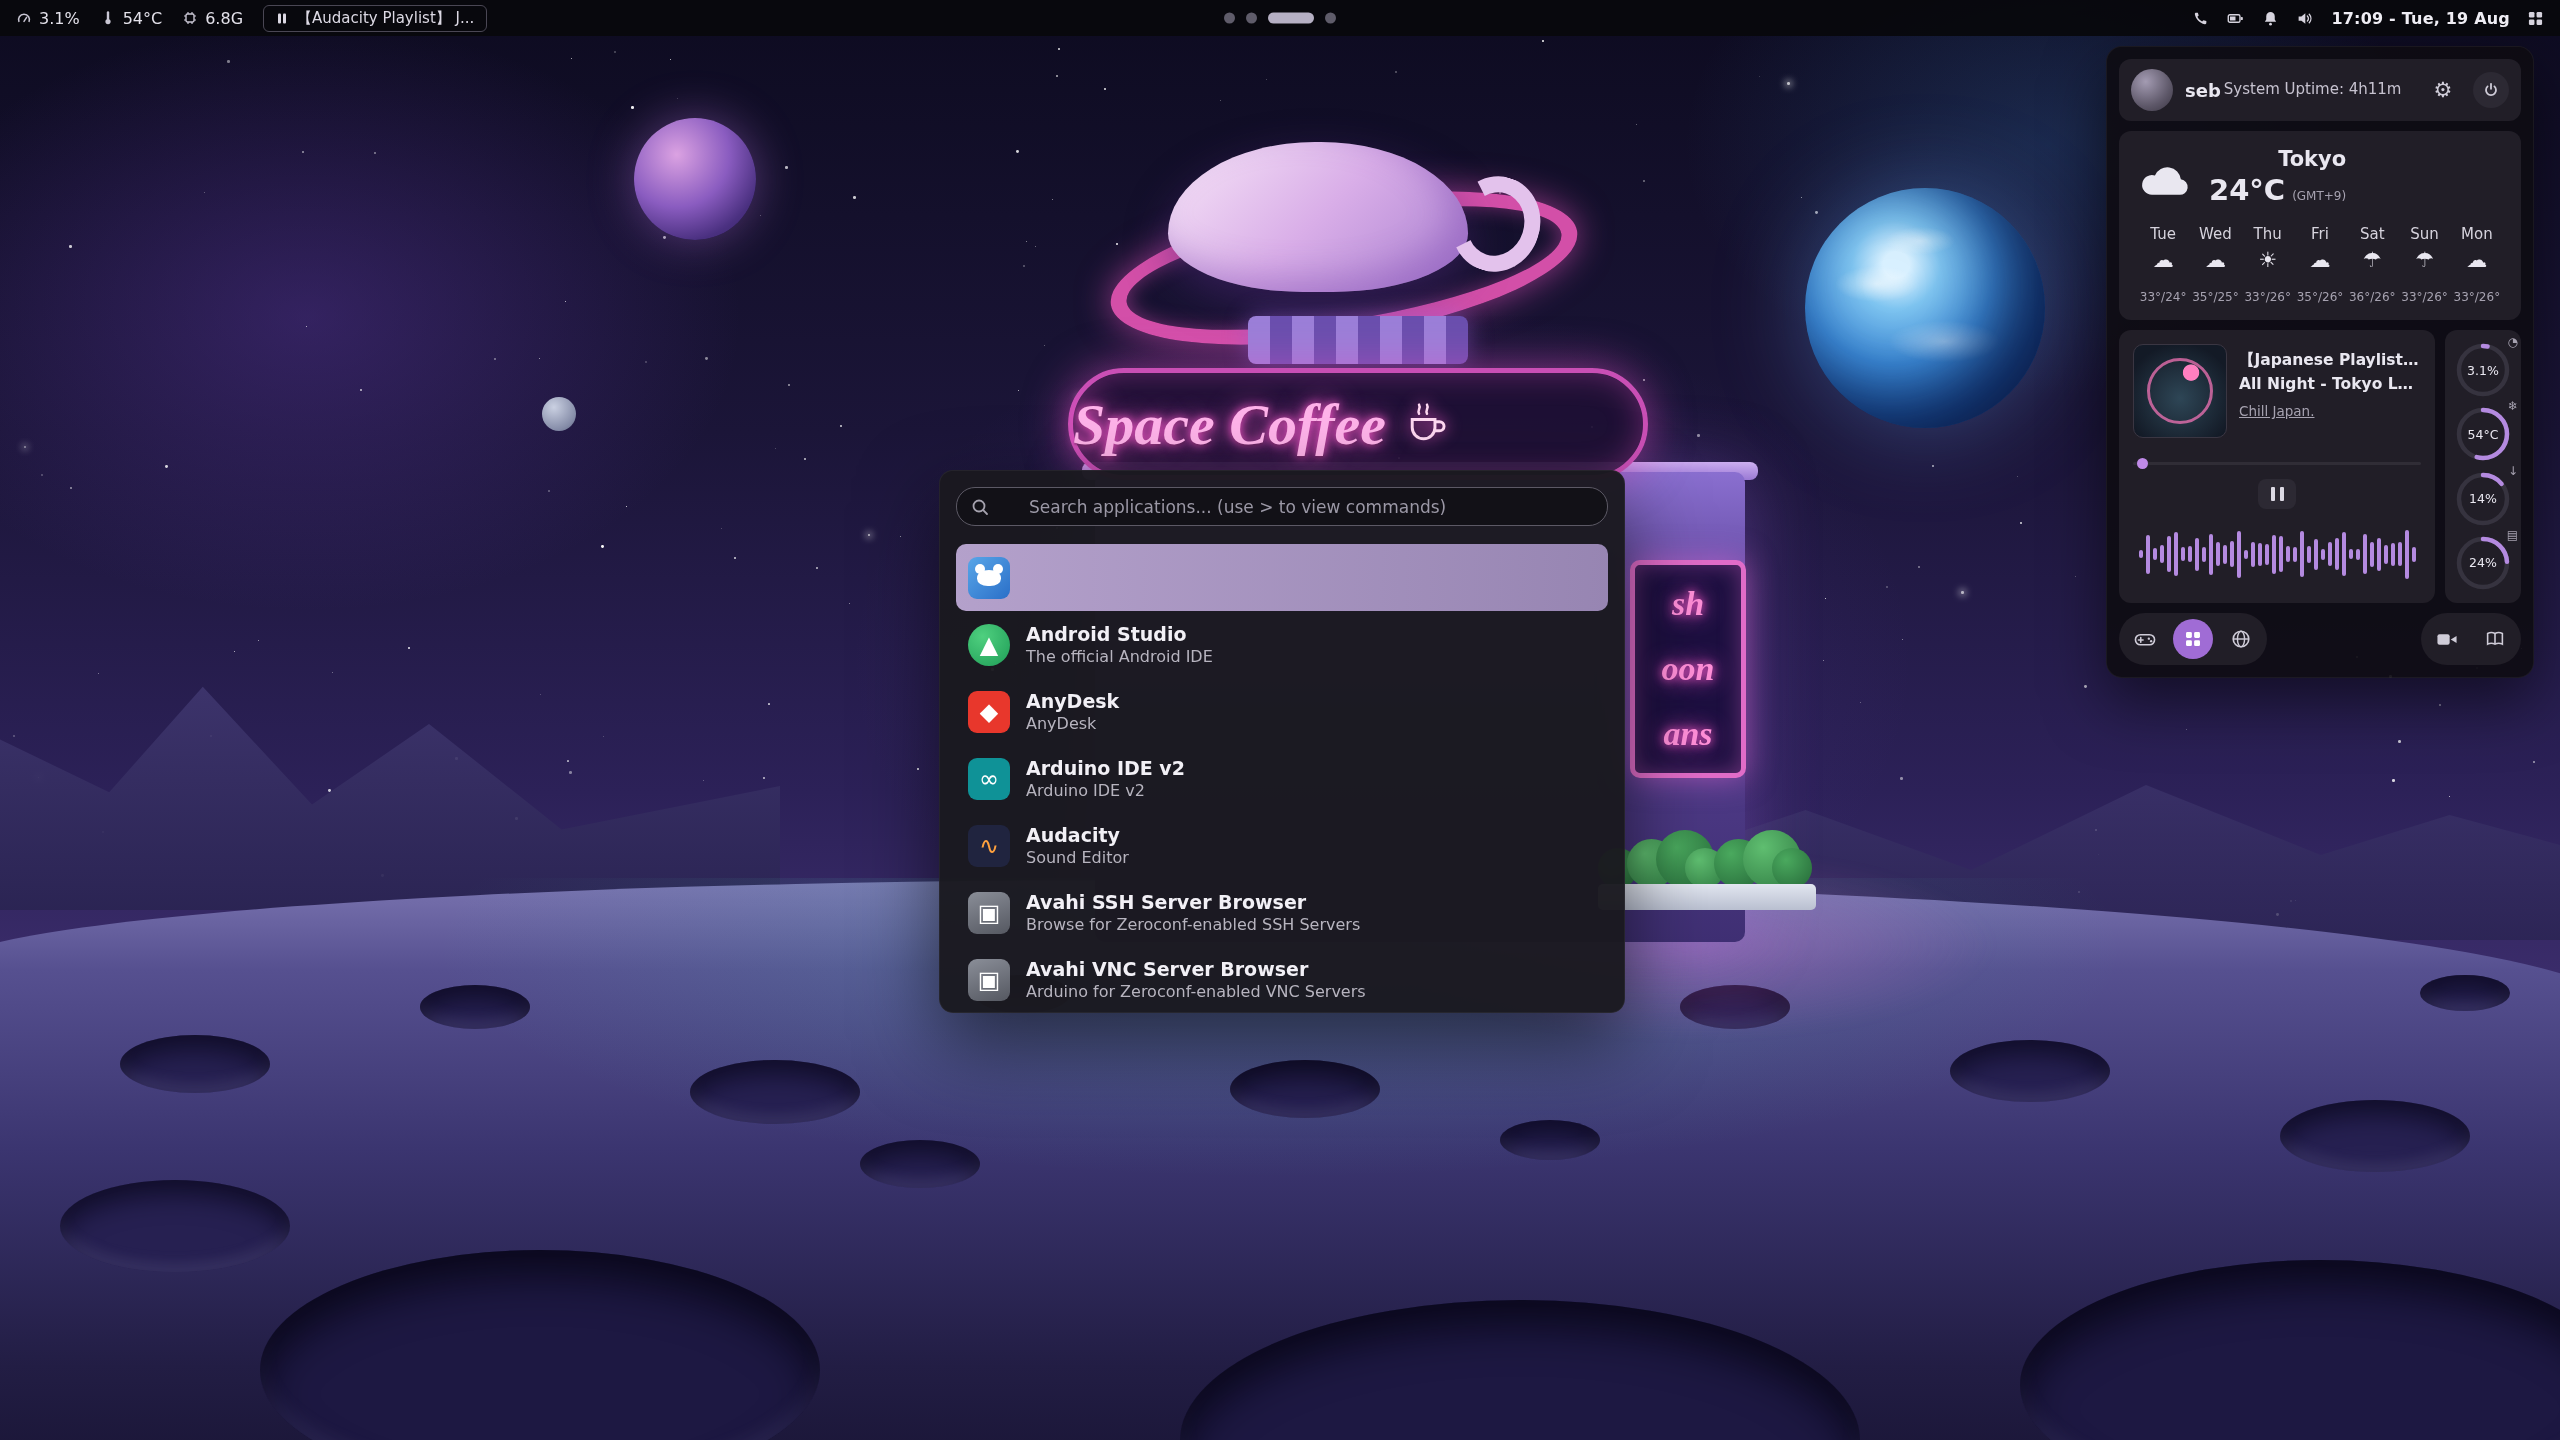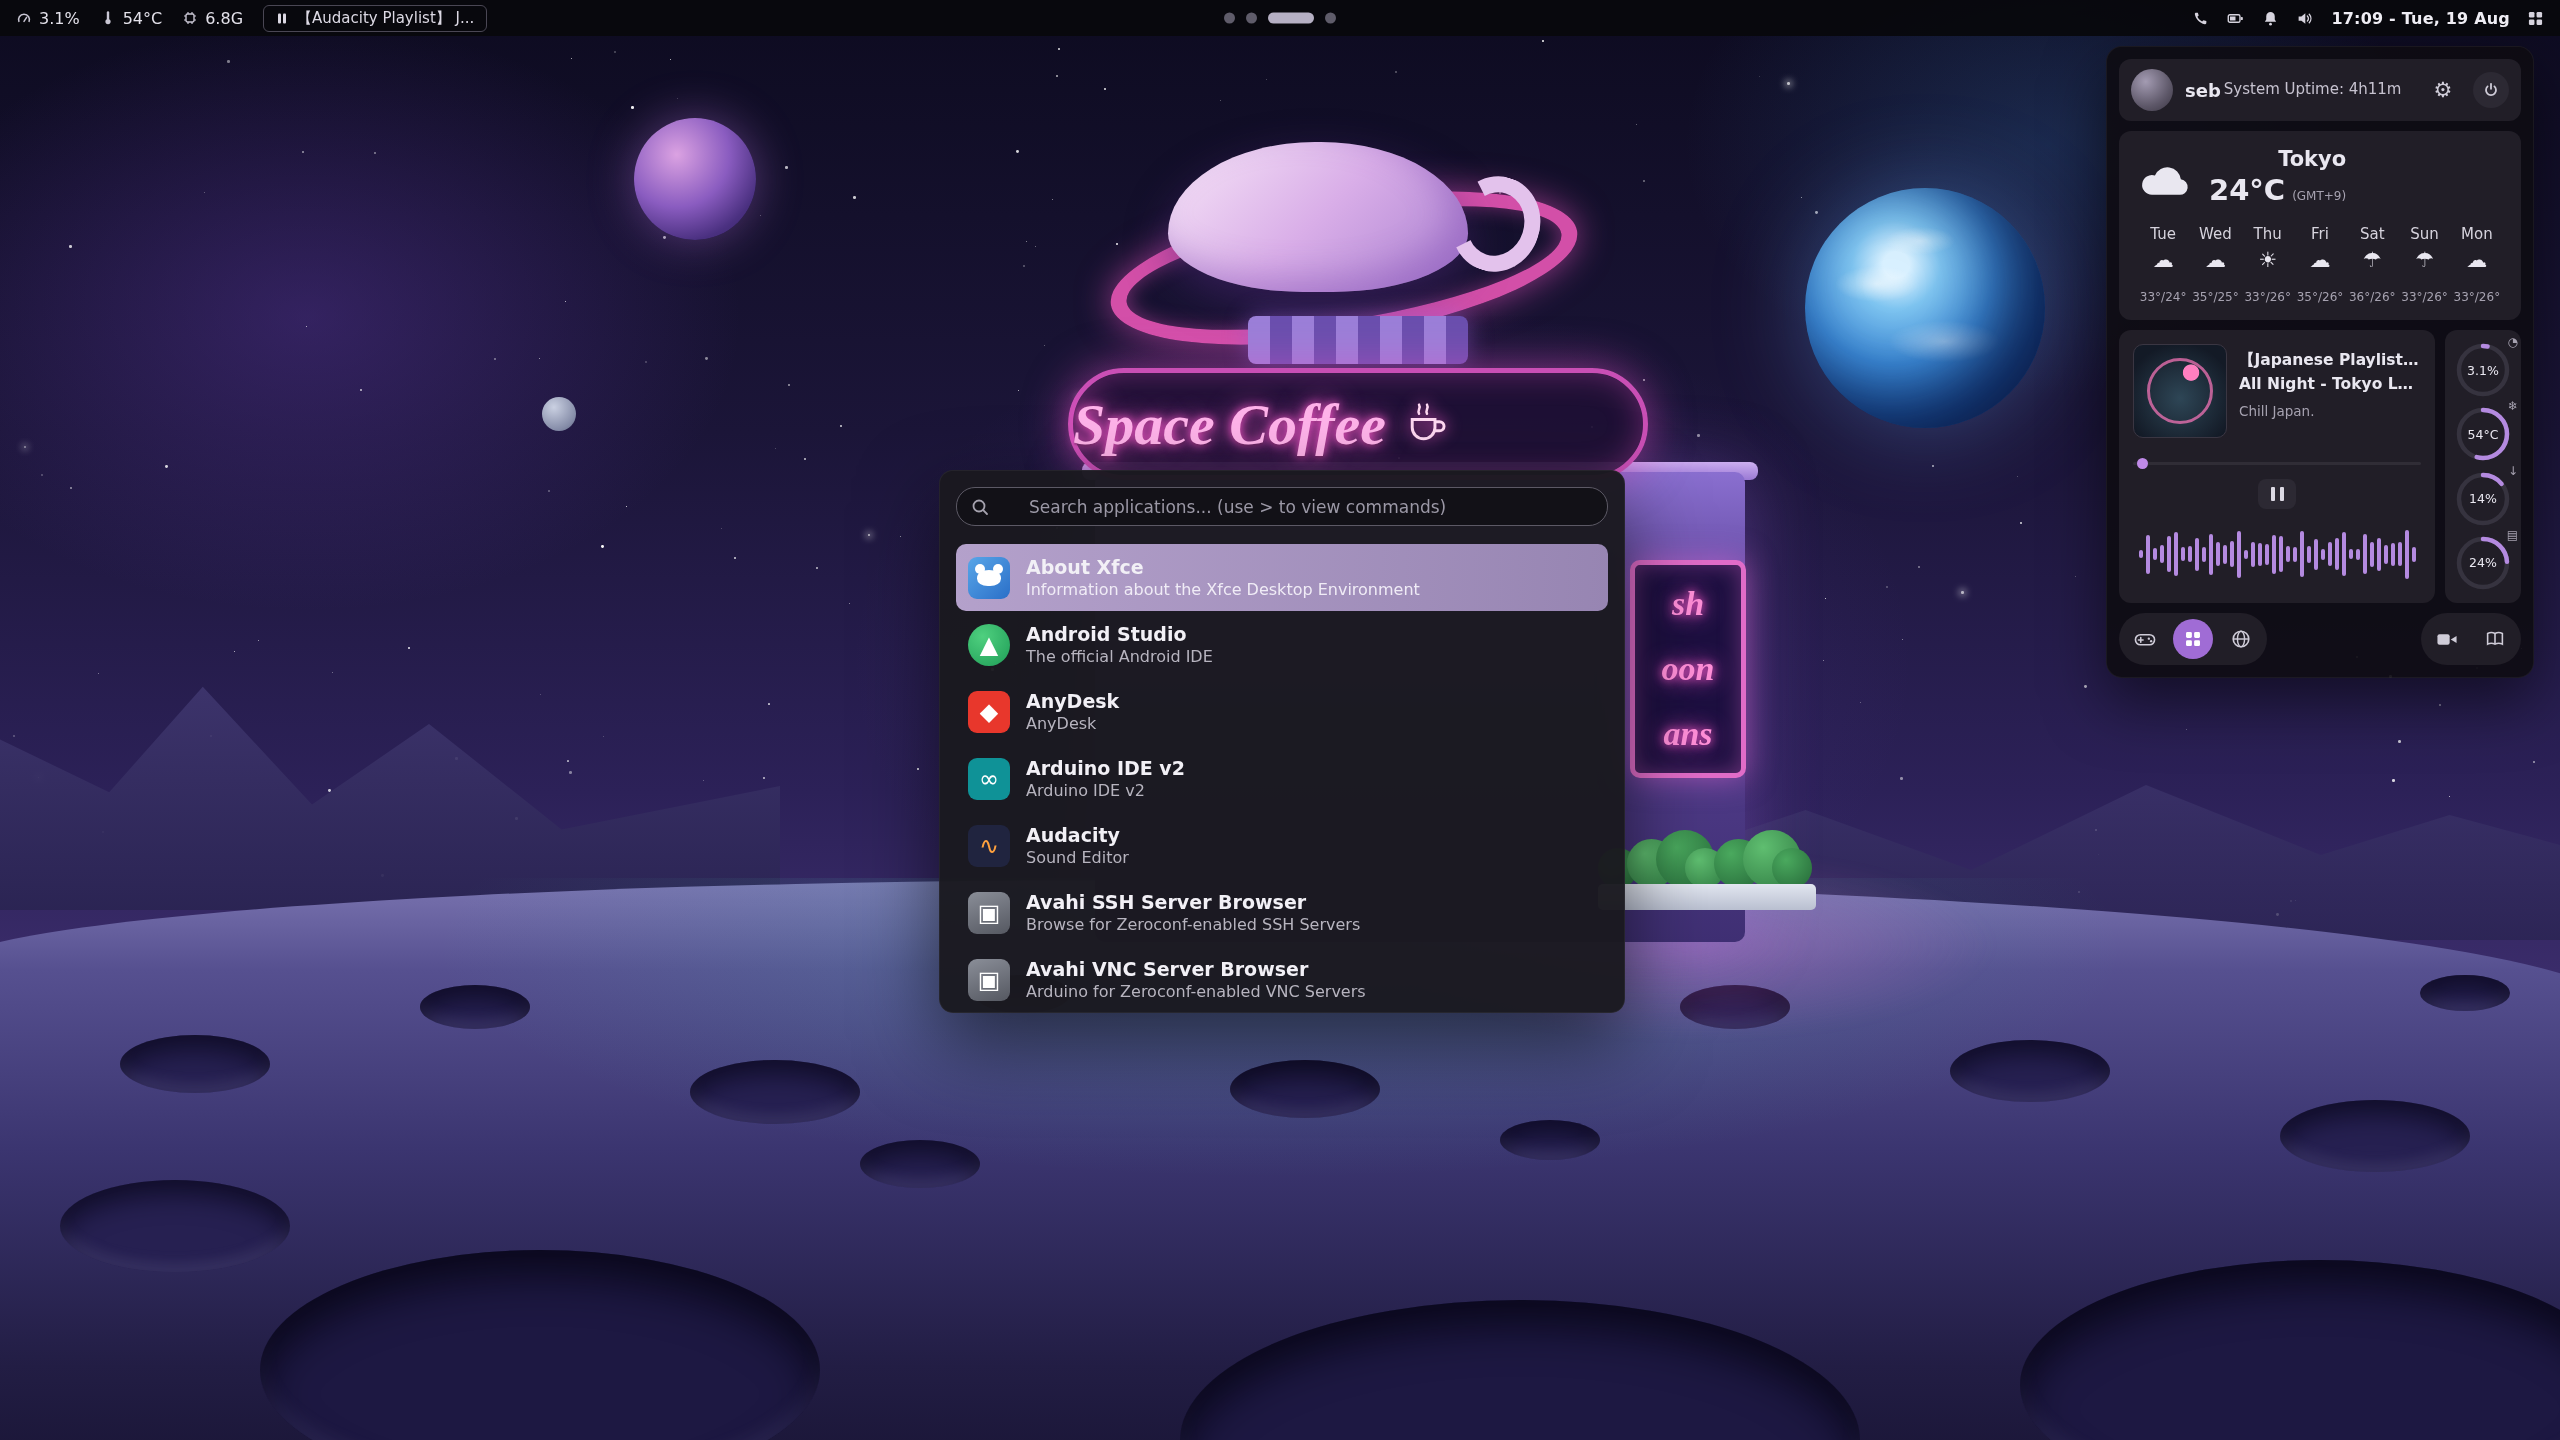--- a/index.html
+++ b/index.html
@@ -154,21 +154,21 @@
   .p-top{display:flex;gap:12px;min-width:0;}
   .art{width:92px;height:92px;border-radius:10px;flex:none;position:relative;overflow:hidden;
     border:1px solid #3a3642;
     background:radial-gradient(circle at 62% 30%,#ff7fc0 0 9%,transparent 10%),
                radial-gradient(circle at 50% 58%,#2e4656,#131a26 78%);}
   .art::after{content:"";position:absolute;inset:13px;border-radius:50%;
     border:3px solid rgba(255,120,190,.7);}
   .p-meta{display:flex;flex-direction:column;gap:4px;min-width:0;padding-top:6px;}
   .p-title{font-size:15.5px;font-weight:700;line-height:1.3;white-space:nowrap;overflow:hidden;
     text-overflow:ellipsis;}
-  .p-sub{font-size:13.5px;color:#a6a2b0;margin-top:5px;}
+  .p-sub{font-size:13.5px;color:#a6a2b0;margin-top:5px;text-decoration:underline;}
   .p-track{height:3px;background:rgba(255,255,255,.07);border-radius:2px;margin-top:24px;position:relative;}
   .p-dot{position:absolute;left:4px;top:-4px;width:11px;height:11px;border-radius:50%;background:#c08ae8;}
   .p-pause{align-self:center;margin-top:14px;width:38px;height:30px;border-radius:8px;background:#2c2933;
     display:flex;align-items:center;justify-content:center;gap:5px;}
   .p-pause i{width:4px;height:14px;background:#dcd9e4;border-radius:1px;}
   .wave{margin-top:10px;height:70px;display:flex;align-items:center;justify-content:center;gap:3px;}
   .wbar{width:4px;border-radius:2px;background:#b48ae0;display:inline-block;}
   .gauge-col{width:76px;flex:none;display:flex;flex-direction:column;justify-content:space-around;
     align-items:center;padding:8px 0;}
   .gauge{position:relative;width:62px;height:62px;display:flex;align-items:center;justify-content:center;}
@@ -498,24 +498,20 @@
         <circle cx="8" cy="8" r="5.5" fill="none" stroke="#a5a2ae" stroke-width="1.8"></circle>
         <line x1="12.2" y1="12.2" x2="16" y2="16" stroke="#a5a2ae" stroke-width="1.8" stroke-linecap="round"></line>
       </svg>
       <input type="text" placeholder="Search applications... (use &gt; to view commands)" style="">
     </div>
     <div class="app-list" id="app-list">
         <div class="app-row selected">
           <span class="app-icon" style="background: linear-gradient(135deg, rgb(88, 166, 232), rgb(43, 111, 200));">
             <span class="mouse"></span>
           </span>
-          <div class="app-texts">
-            <div class="app-name">About Xfce</div>
-            <div class="app-desc">Information about the Xfce Desktop Environment</div>
-          </div>
         </div>
         <div class="app-row">
           <span class="app-icon" style="background: radial-gradient(circle at 35% 30%, rgb(79, 208, 127), rgb(31, 157, 87)); border-radius: 50%; color: rgb(255, 255, 255);">▲</span>
           <div class="app-texts">
             <div class="app-name">Android Studio</div>
             <div class="app-desc">The official Android IDE</div>
           </div>
         </div>
         <div class="app-row">
           <span class="app-icon" style="background: rgb(232, 55, 44); color: rgb(255, 255, 255);">◆</span>

